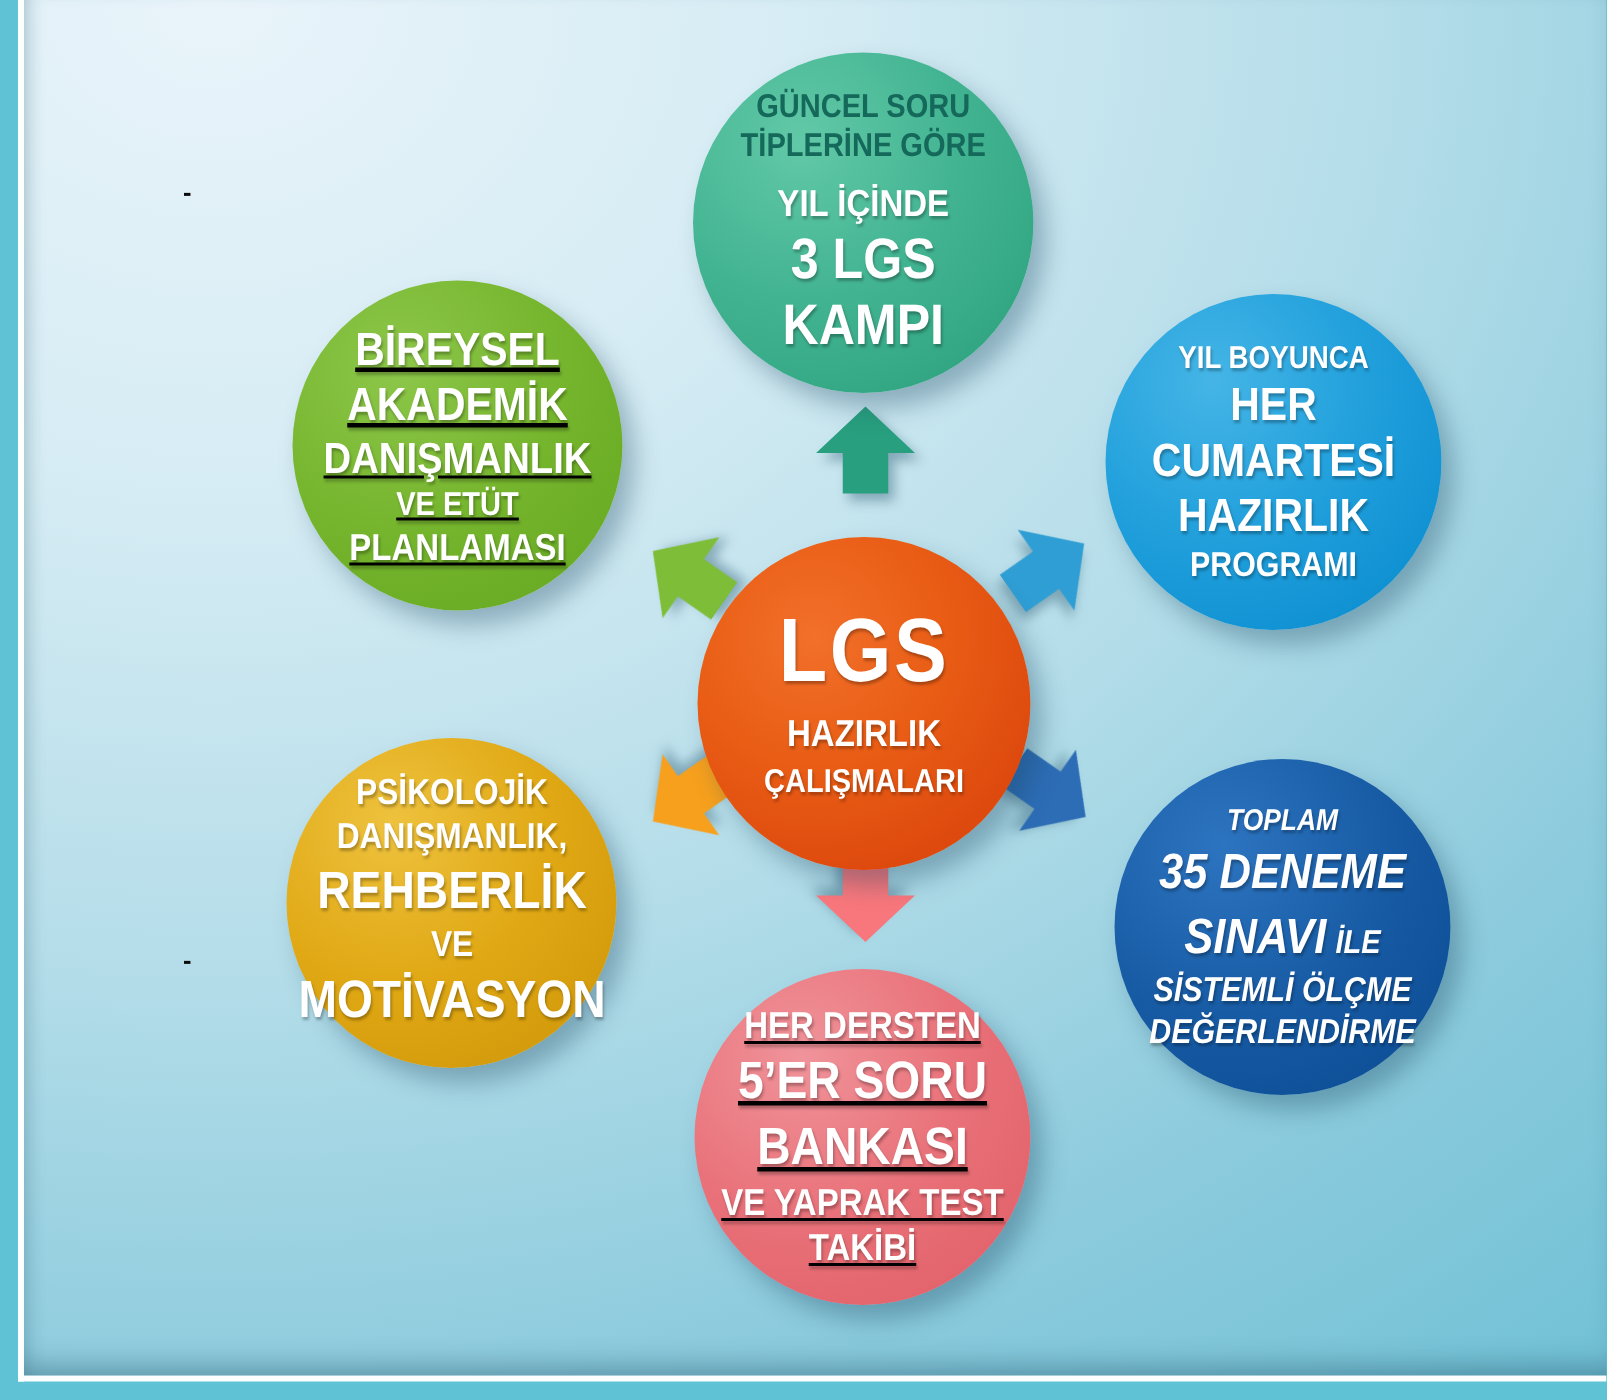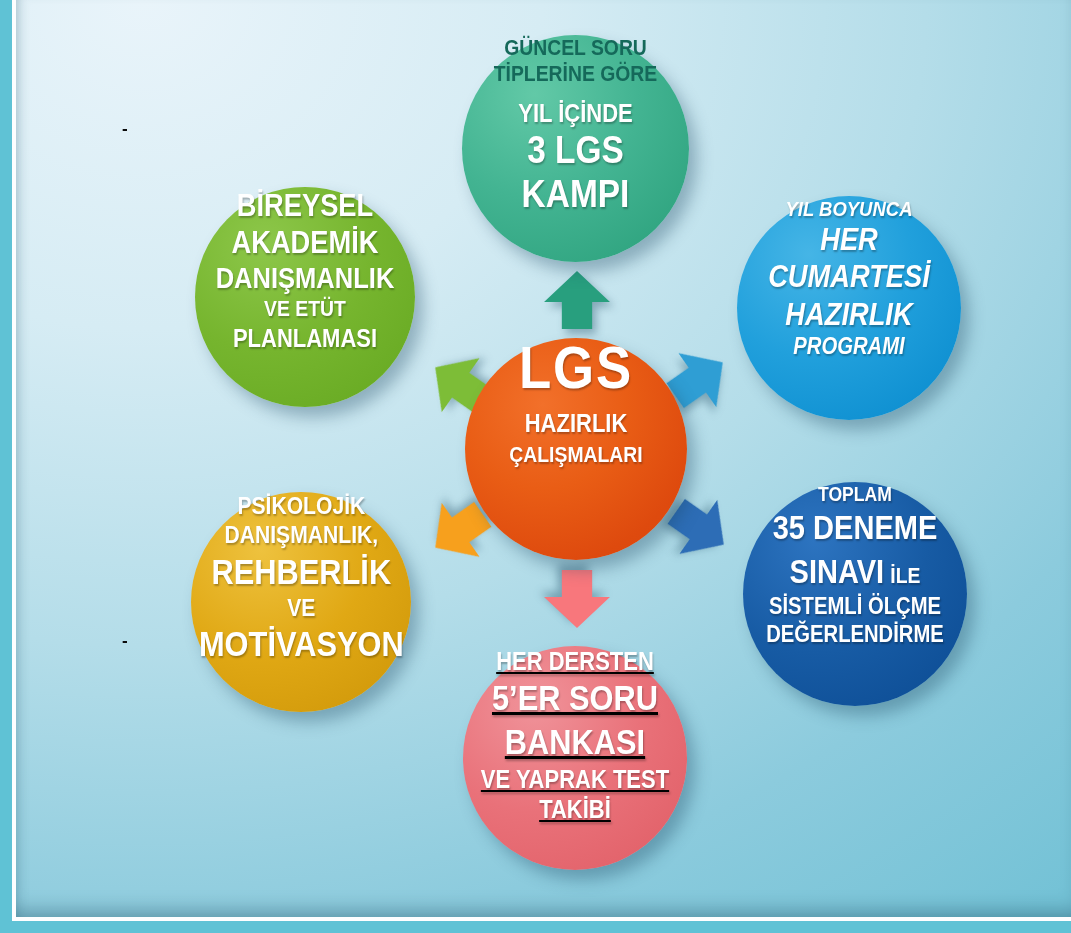--- a/index.html
+++ b/index.html
@@ -19,39 +19,39 @@
       #e9f4fa 0%, #d6ecf4 28%, #b4dde9 55%, #8ccbdd 80%, #74c2d6 100%);
     box-shadow:inset 10px 0 12px -8px rgba(40,90,110,.25),
                inset 0 -16px 18px -9px rgba(30,80,100,.38);
   }
   
   .stray{position:absolute;color:#0b0b0b;font-weight:bold;font-size:17px;line-height:6px;}
 
   
   .circle{
     position:absolute;border-radius:50%;
-    display:flex;align-items:flex-start;justify-content:center;text-align:center;
+    display:flex;align-items:center;justify-content:center;text-align:center;
     box-shadow:8px 10px 16px rgba(25,70,95,.35);
   }
   .txt{
     transform:scaleX(0.88);color:#ffffff;font-weight:bold;line-height:1.2;
     text-shadow:1px 2px 2px rgba(0,0,0,.28);width:118%;
   }
   .c-center{background:radial-gradient(circle at 35% 30%, #f2702a 0%, #e95d15 40%, #de4a0e 75%, #d8440d 100%);}
   .c-top{background:radial-gradient(circle at 32% 26%, #62c9a7 0%, #43b492 45%, #32a682 80%, #2da07d 100%);}
   .c-top-right{background:radial-gradient(circle at 32% 26%, #45b5e6 0%, #21a0dc 45%, #1091d2 80%, #0d8cce 100%);}
   .c-bottom-right{background:radial-gradient(circle at 32% 26%, #2d74c0 0%, #175ba4 50%, #0e4f97 85%, #0c4c93 100%);}
   .c-bottom{background:radial-gradient(circle at 32% 26%, #f0939a 0%, #e97179 48%, #e2626a 85%, #e05e66 100%);text-decoration:underline;}
   .c-bottom-left{background:radial-gradient(circle at 32% 26%, #eec23e 0%, #e0a814 48%, #d29a0b 85%, #cd950a 100%);}
-  .c-top-left{background:radial-gradient(circle at 32% 26%, #8dc74a 0%, #76b52e 48%, #69ab24 85%, #66a822 100%);}
+  .c-top-left{background:radial-gradient(circle at 32% 26%, #8dc74a 0%, #76b52e 48%, #69ab24 85%, #66a822 100%);text-decoration:underline;}
 
-  .pos-center{left:465px;top:338px;width:222px;height:222px;}
+  .pos-center{left:465px;top:358px;width:222px;height:222px;}
   .pos-top{left:462px;top:35px;width:227px;height:227px;}
-  .pos-top-right{left:737px;top:196px;width:224px;height:224px;font-style:italic;}
-  .pos-bottom-right{left:743px;top:482px;width:224px;height:224px;}
+  .pos-top-right{left:737px;top:196px;width:224px;height:224px;}
+  .pos-bottom-right{left:743px;top:506px;width:224px;height:224px;font-style:italic;}
   .pos-bottom{left:463px;top:646px;width:224px;height:224px;}
   .pos-bottom-left{left:191px;top:492px;width:220px;height:220px;}
   .pos-top-left{left:195px;top:187px;width:220px;height:220px;}
 
   
   .f20{font-size:20px;} .f21{font-size:21px;} .f22{font-size:22px;}
   .f23{font-size:23px;} .f24{font-size:24px;} .f25{font-size:25px;}
   .f29{font-size:29px;} .f31{font-size:31px;}
   .f33{font-size:33px;line-height:1.32;} .f35{font-size:35px;line-height:1.26;}
   .f38{font-size:38px;line-height:1.16;}

